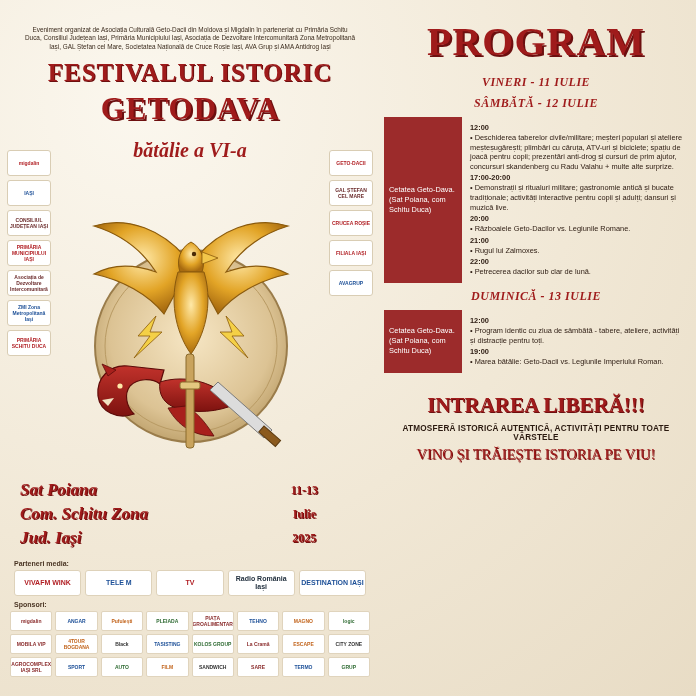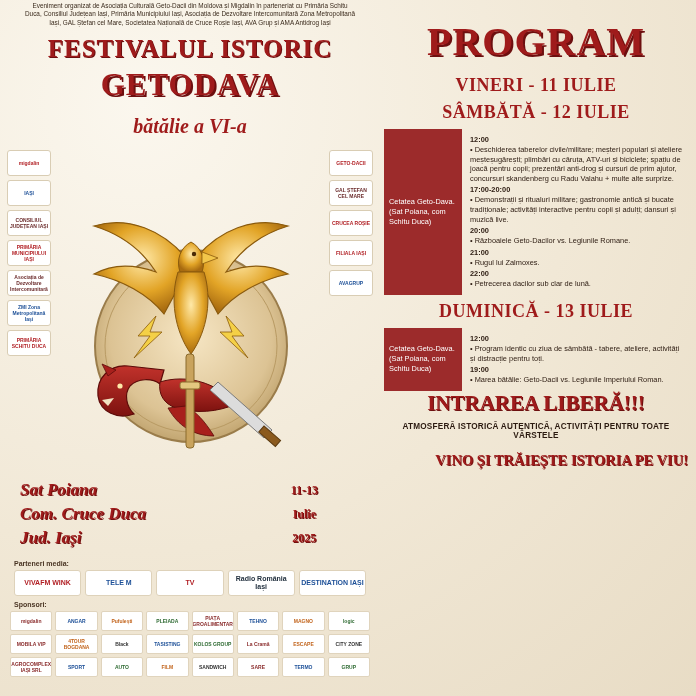--- a/index.html
+++ b/index.html
@@ -11,21 +11,21 @@
   }
   .poster{
     position:relative;width:696px;height:696px;
     background:
       radial-gradient(circle at 20% 15%, #fbf7ee 0%, #f1e8d6 55%, #e8dcc5 100%);
     display:flex;
   }
   
   .left{
     width:380px;height:696px;position:relative;
-    padding:0 10px 0 10px;box-sizing:border-box;
+    padding:24px 10px 0 10px;box-sizing:border-box;
   }
   .organizer{
     font-size:6.4px;line-height:8.4px;color:#3a2a1c;
     text-align:center;width:330px;margin:2px auto 0 auto;
     font-family:"Liberation Sans", sans-serif;
   }
   .title-wrap{margin-top:8px;text-align:center;}
   .t1{
     font-family:"Liberation Serif", serif;
     font-weight:bold;color:#9f1b1b;
@@ -116,47 +116,47 @@
     width:316px;height:691px;position:relative;box-sizing:border-box;
     padding:12px 8px 6px 4px;
   }
   .program-title{
     font-family:"Liberation Serif", serif;
     color:#9f1b1b;font-weight:bold;font-size:40px;letter-spacing:1px;
     text-align:center;text-shadow:2px 2px 0 #6d0f0f;margin:6px 0 10px 0;
   }
   .day-head{
     text-align:center;color:#9f1b1b;font-weight:bold;
-    font-family:"Liberation Serif", serif;font-size:18px;
-    letter-spacing:.5px;margin:6px 0 6px 0;
+    font-family:"Liberation Serif", serif;font-size:12px;
+    letter-spacing:.5px;margin:6px 0 6px 0;font-style:italic;
   }
   .day-block{display:flex;align-items:stretch;gap:0;}
   .venue{
     width:78px;flex:0 0 78px;background:#9c2b2b;color:#ffffff;
     font-size:7.4px;line-height:10px;padding:8px 5px;box-sizing:border-box;
     display:flex;align-items:center;
   }
   .entries{
     flex:1;padding:4px 2px 4px 8px;box-sizing:border-box;
   }
   .time{font-size:7.4px;font-weight:bold;color:#2b1a10;margin:2px 0 1px 0;}
   .entry{font-size:7.4px;line-height:9.6px;color:#2b1a10;margin:0 0 2px 0;}
   .free{
     text-align:center;color:#9f1b1b;font-weight:bold;
     font-family:"Liberation Serif", serif;font-size:21px;
-    text-shadow:1px 1px 0 #6d0f0f;margin-top:0;
+    text-shadow:1px 1px 0 #6d0f0f;margin-top:20px;
   }
   .sub1{
     text-align:center;font-size:8.2px;font-weight:bold;color:#2b1a10;
     letter-spacing:.2px;margin-top:6px;
   }
   .sub2{
-    text-align:right;color:#9f1b1b;font-weight:bold;
+    text-align:center;color:#9f1b1b;font-weight:normal;
     font-family:"Liberation Serif", serif;font-size:14.5px;
-    margin-top:12px;text-shadow:1px 1px 0 #7a1211;
+    margin-top:4px;text-shadow:1px 1px 0 #7a1211;
   }
 </style>
 </head>
 <body>
 
 <div class="poster">
 
   <div class="left">
 
     <div class="organizer">Eveniment organizat de Asociația Culturală Geto-Dacii din Moldova și Migdalin în parteneriat cu Primăria Schitu Duca, Consiliul Județean Iași, Primăria Municipiului Iași, Asociația de Dezvoltare Intercomunitară Zona Metropolitană Iași, GAL Ștefan cel Mare, Societatea Națională de Cruce Roșie Iași, AVA Grup și AMA Antidrog Iași</div>
@@ -230,21 +230,21 @@
         <rect x="118" y="186" width="8" height="94" rx="3" fill="#c9a35d" stroke="#8a6a2c"></rect>
         <rect x="112" y="214" width="20" height="7" rx="2" fill="#e3c87f" stroke="#8a6a2c"></rect>
 
         <path d="M150 214 L 204 262 L 196 270 L 142 222 Z" fill="#dcdcdc" stroke="#7b7b7b"></path>
         <rect x="196" y="258" width="22" height="8" transform="rotate(41 196 258)" fill="#8b5a1e" stroke="#5b3a10"></rect>
       </svg>
     </div>
 
     <div class="loc">
       <div>Sat Poiana</div>
-      <div>Com. Cruce Duca</div>
+      <div>Com. Schitu Zona</div>
       <div>Jud. Iași</div>
     </div>
 
     <div class="dates">
       <div>11-13</div>
       <div>Iulie</div>
       <div>2025</div>
     </div>
 
     <div class="partners-label">Parteneri media:</div>

